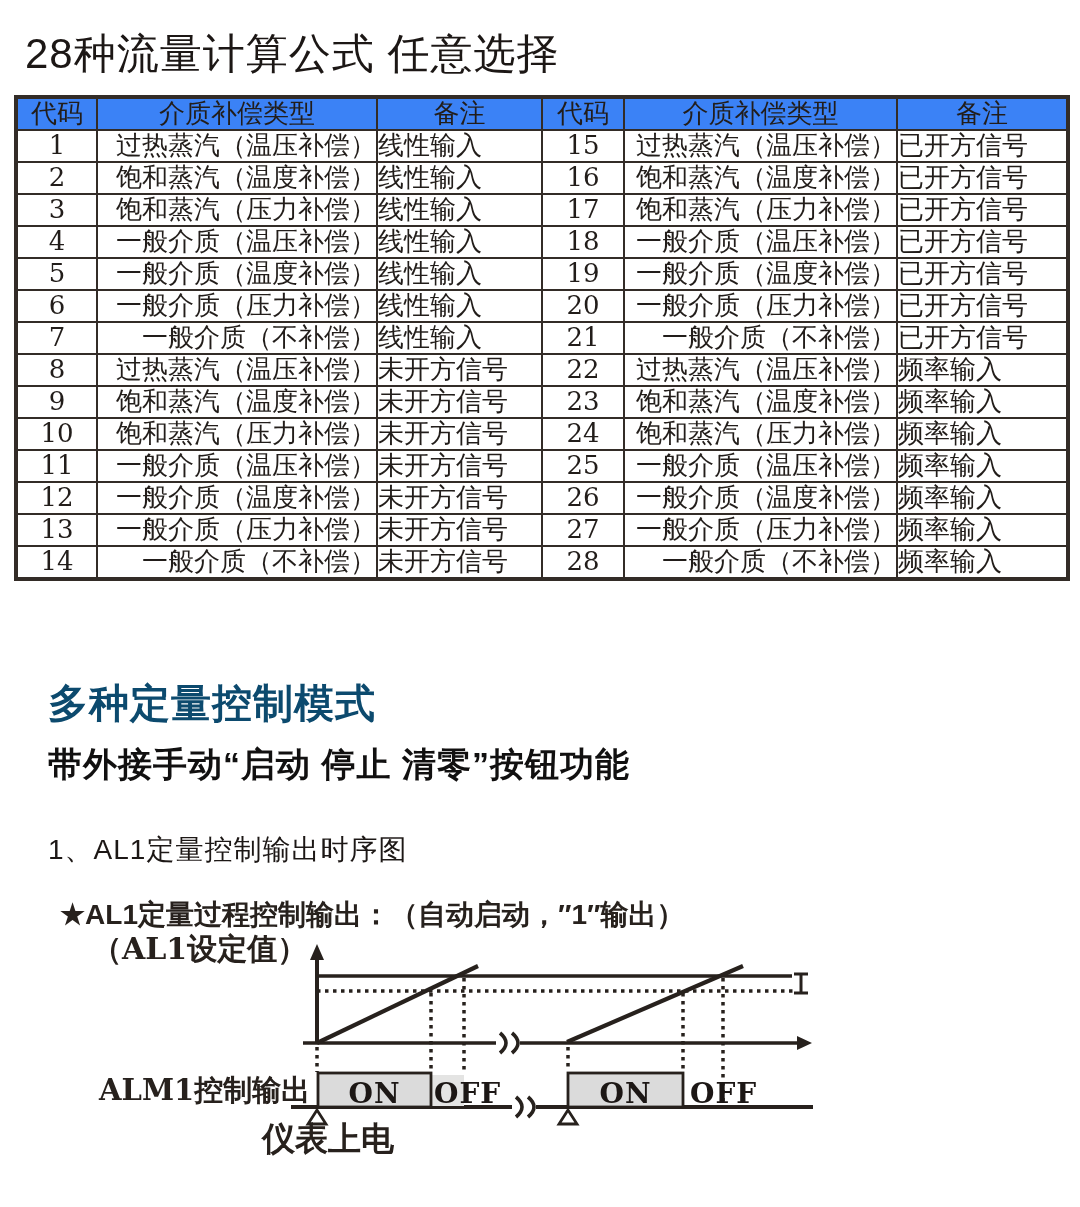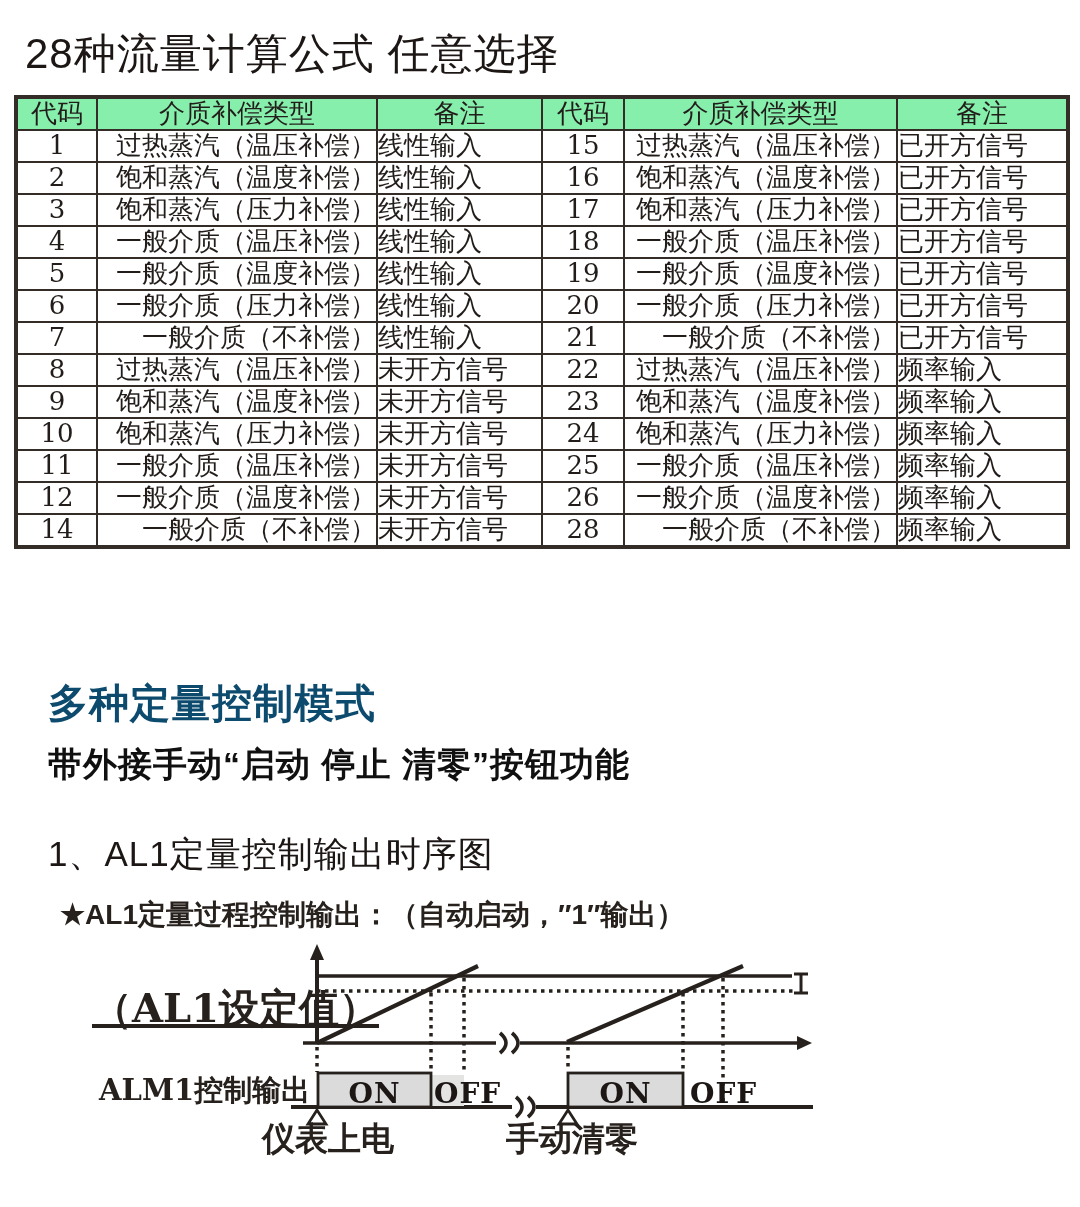--- a/index.html
+++ b/index.html
@@ -27,21 +27,21 @@
     font-size:40px; font-weight:700; letter-spacing:1px;
     color:#0c4a6e;
   }
   .section-subheading{
     left:48px; top:742px;
     font-size:34px; font-weight:600; letter-spacing:1px;
     color:#111010;
   }
   .section-item{
     left:48px; top:831px;
-    font-size:35px; font-weight:400; letter-spacing:1px;
+    font-size:28px; font-weight:400; letter-spacing:1px;
     color:#1c1715;
   }
   .figure-caption{
     left:60px; top:896px;
     font-size:28px; font-weight:700;
     color:#27211d;
   }
 
   
   table.formula-table{
@@ -56,38 +56,38 @@
   table.formula-table th, table.formula-table td{
     border:2px solid #332c27;
     height:30px;
     padding:0;
     line-height:1.05;
     overflow:hidden;
     white-space:nowrap;
   }
   table.formula-table{border:4px solid #332c27;}
   table.formula-table th{
-    background:#86efac;
+    background:#3b82f6;
     font-weight:400;
     text-align:center;
   }
   td.c0, td.c3{text-align:center;}
   td.c1, td.c4{text-align:right;padding-left:8px;}
   td.c2, td.c5{text-align:left;padding-left:8px;}
   th.c3, td.c3{border-left:7px double #332c27;}
 
   
   .dlabel{
     font-family:"DejaVu Serif",serif;
     font-weight:700;
     color:#27211d;
     white-space:nowrap;
   }
   .y-label-1{left:84px; top:944px; font-size:31px;}
-  .y-label-2{left:92px; top:981px; font-size:40px;text-decoration:underline;}
+  .y-label-2{left:92px; top:929px; font-size:30px;}
   .ah1-label{left:820px; top:959px; font-size:30px;}
   .alm1-label{left:99px; top:1071px; font-size:29px;text-align:center;}
   .event-label-1{left:262px; top:1117px; font-size:33px;}
   .event-label-2{left:506px; top:1117px; font-size:33px;}
   .state-label{
     font-family:"DejaVu Serif",serif;
     font-weight:600; font-size:28px; color:#1c1715;
     letter-spacing:1px;
   }
   .on1{left:318px; top:1077px; width:113px; text-align:center;}
@@ -212,20 +212,28 @@
         </tr>
         <tr>
           <td class="c0">12</td>
           <td class="c1">一般介质（温度补偿）</td>
           <td class="c2">未开方信号</td>
           <td class="c3">26</td>
           <td class="c4">一般介质（温度补偿）</td>
           <td class="c5">频率输入</td>
         </tr>
         <tr>
+          <td class="c0">13</td>
+          <td class="c1">一般介质（压力补偿）</td>
+          <td class="c2">未开方信号</td>
+          <td class="c3">27</td>
+          <td class="c4">一般介质（压力补偿）</td>
+          <td class="c5">频率输入</td>
+        </tr>
+        <tr>
           <td class="c0">14</td>
           <td class="c1">一般介质（不补偿）</td>
           <td class="c2">未开方信号</td>
           <td class="c3">28</td>
           <td class="c4">一般介质（不补偿）</td>
           <td class="c5">频率输入</td>
         </tr>
       </tbody>
   </table>
 
@@ -282,15 +290,14 @@
     </g>
   </svg>
 
   <div class="abs dlabel y-label-2">（AL1设定值）</div>
   <div class="abs dlabel alm1-label">ALM1控制输出</div>
   <div class="abs state-label on1">ON</div>
   <div class="abs state-label off1">OFF</div>
   <div class="abs state-label on2">ON</div>
   <div class="abs state-label off2">OFF</div>
   <div class="abs dlabel event-label-1">仪表上电</div>
-  <div class="abs dlabel event-label-2">手动清零</div>
 
 </div>
 
 </body></html>

